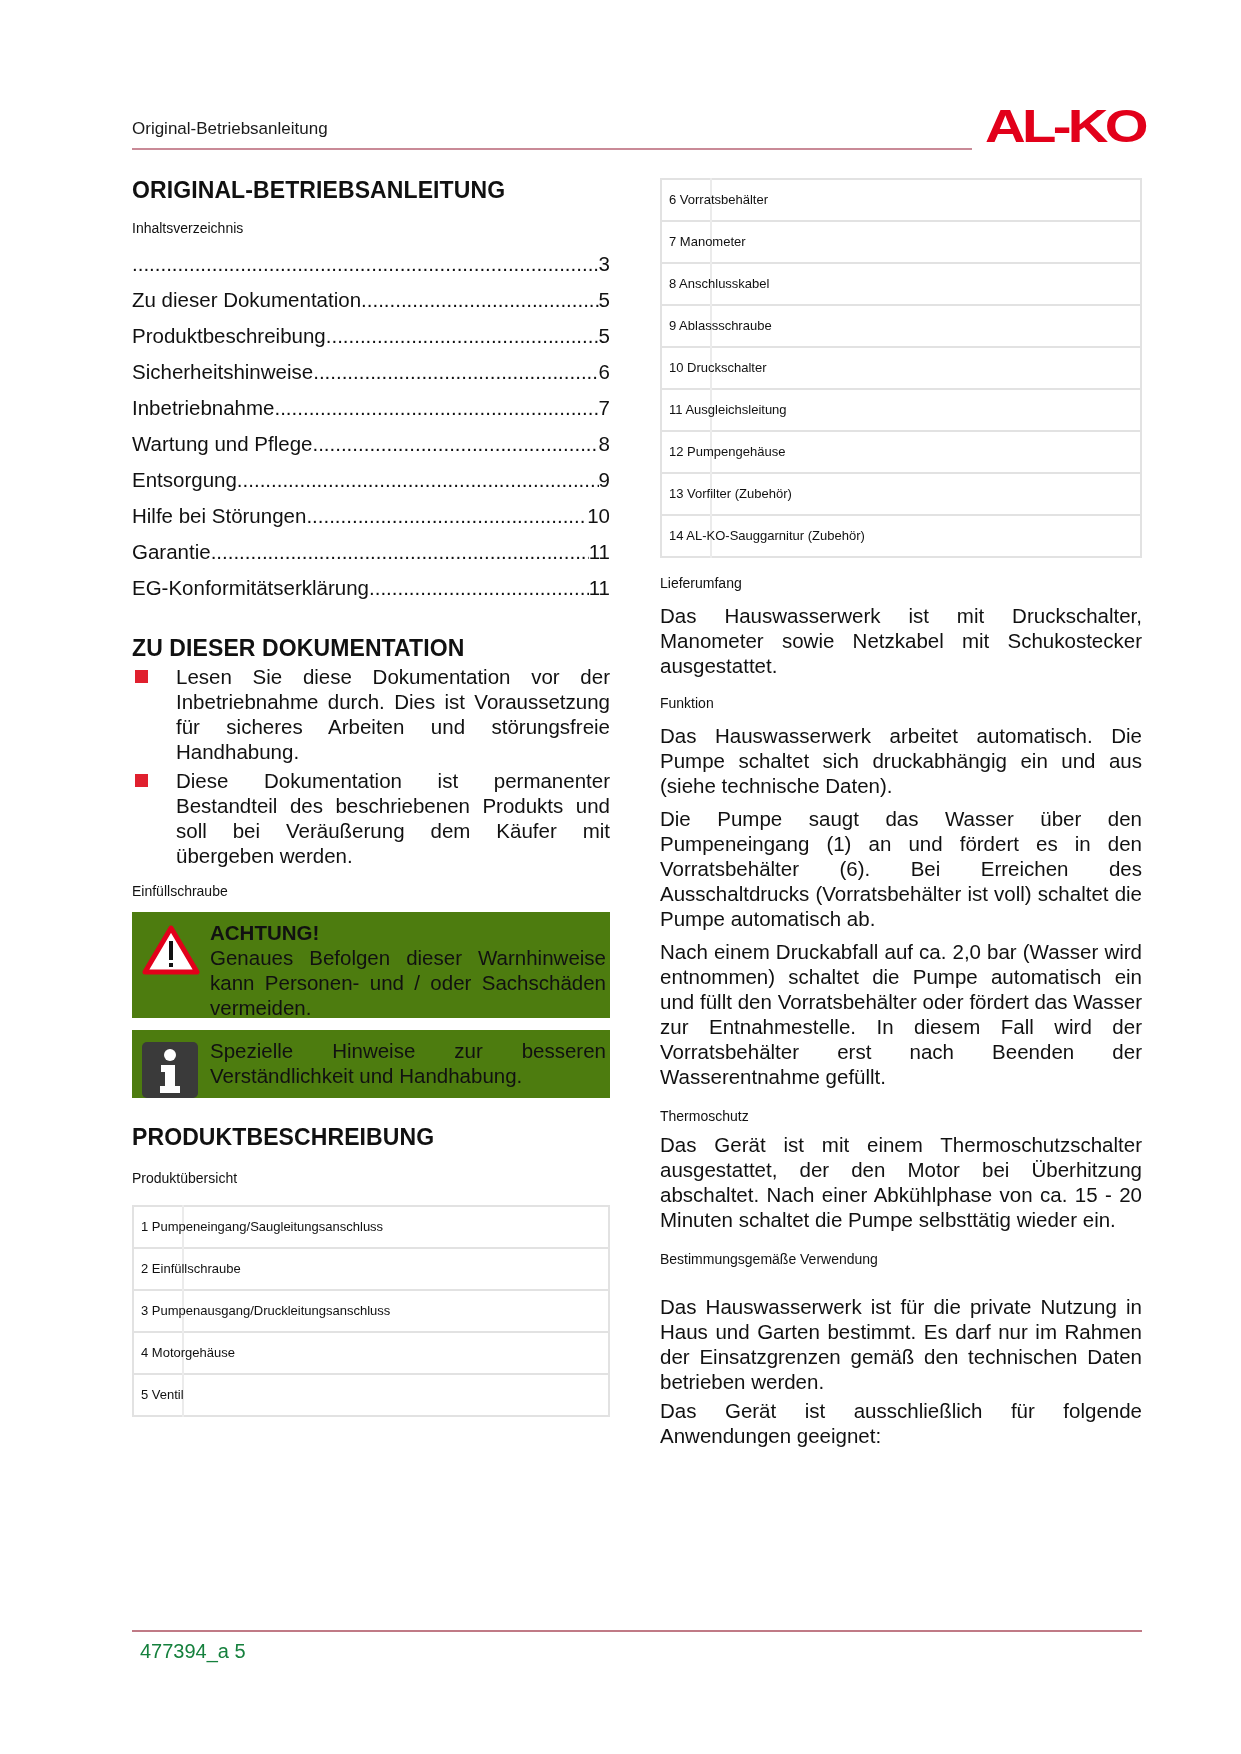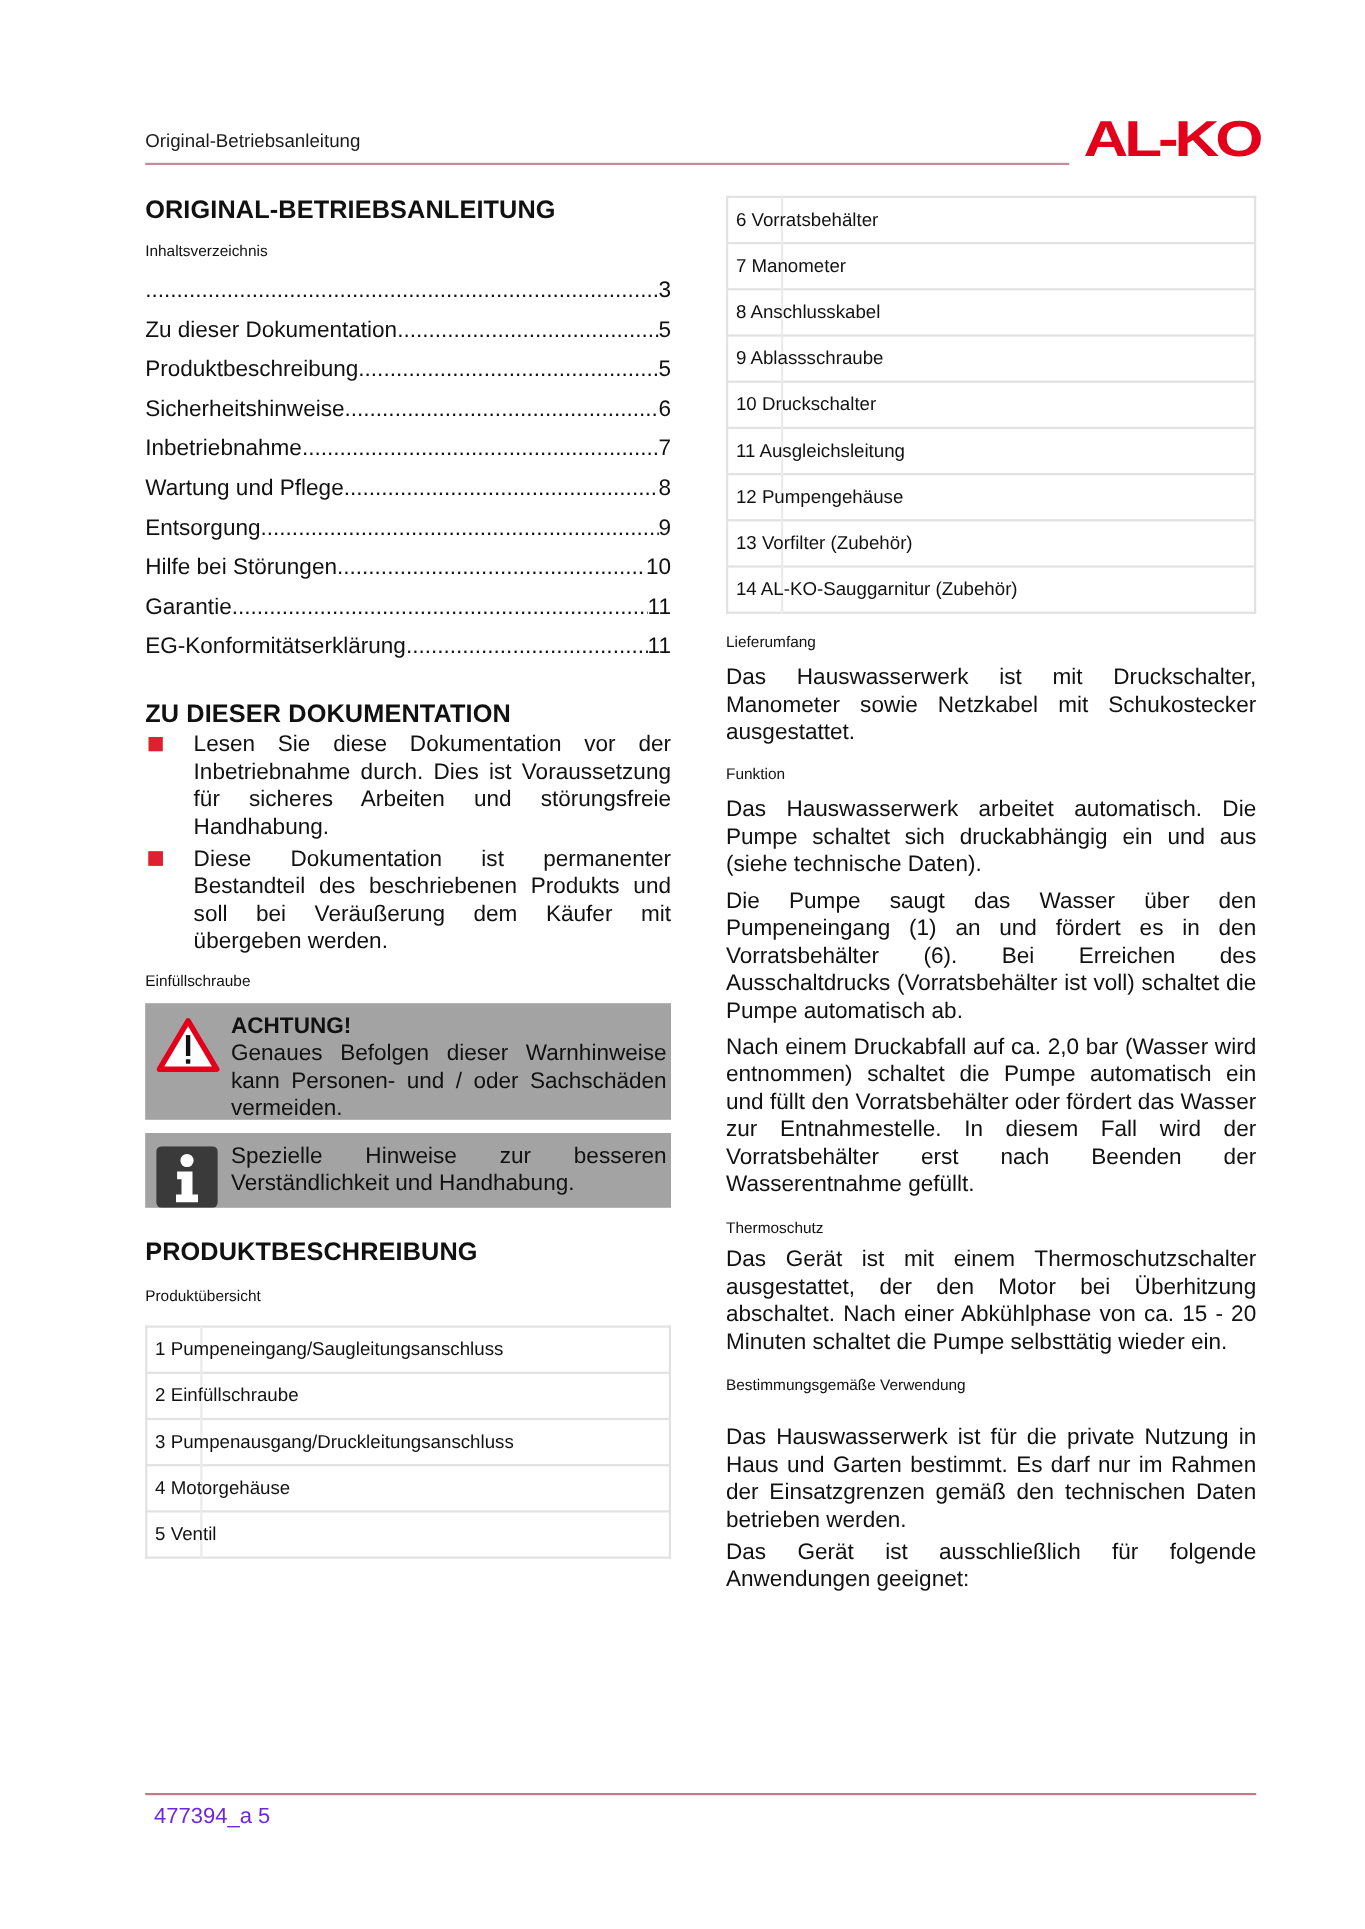--- a/index.html
+++ b/index.html
@@ -9,21 +9,21 @@
   }
   .abs { position: absolute; }
 
   
   .running-head { left: 132px; top: 119px; font-size: 17px; color: #1a1a1a; }
   .head-rule { left: 132px; top: 148px; width: 840px; height: 2px; background: #c98a97; }
   .logo { left: 985px; top: 104px; width: 162px; height: 44px; }
 
   
   .foot-rule { left: 132px; top: 1630px; width: 1010px; height: 2px; background: #c07a86; }
-  .foot-text { left: 140px; top: 1640px; font-size: 20px; color: #6d28d9; }
+  .foot-text { left: 140px; top: 1640px; font-size: 20px; color: #15803d; }
 
   
   .col-left { left: 132px; top: 176px; width: 478px; }
   .col-right { left: 660px; top: 178px; width: 482px; }
 
   h1.section {
     margin: 0; font-size: 23px; font-weight: bold; letter-spacing: 0.1px; line-height: 28px;
   }
   h2.sub { margin: 0; font-size: 14px; font-weight: normal; line-height: 26px; }
 
@@ -42,29 +42,29 @@
   .bullets { margin: 0; padding: 0; list-style: none; }
   .bullets li {
     position: relative; padding-left: 44px; font-size: 20.5px; line-height: 25px;
     text-align: justify; margin-bottom: 4px;
   }
   .bullets li .sq {
     position: absolute; left: 3px; top: 6px; width: 13px; height: 13px; background: #e0202e;
   }
 
   .note-box {
-    background: #a3a3a3; position: relative; padding: 8px 4px 8px 78px;
+    background: #4d7c0f; position: relative; padding: 8px 4px 8px 78px;
     font-size: 20.5px; line-height: 25px;
   }
   .note-box .icon { position: absolute; }
   .note-box .title { font-weight: bold; display: block; }
   .note-box .body { text-align: justify; display: block; }
 
   table.parts {
-    border-collapse: collapse; width: 100%; font-size: 17px;
+    border-collapse: collapse; width: 100%; font-size: 13px;
   }
   table.parts td {
     border: 2px solid #e2e2e2; height: 40px; padding: 0 0 0 7px; position: relative;
     line-height: 24px; vertical-align: middle;
   }
   table.parts td::after {
     content: ""; position: absolute; left: 48px; top: -2px; bottom: -2px; width: 2px; background: #ebebeb;
   }
   table.parts td span { position: relative; z-index: 1; }
 

